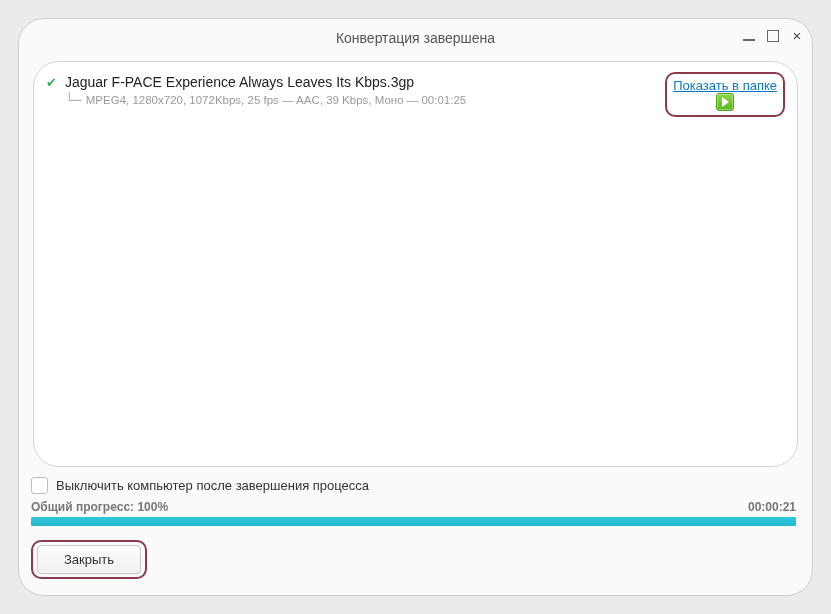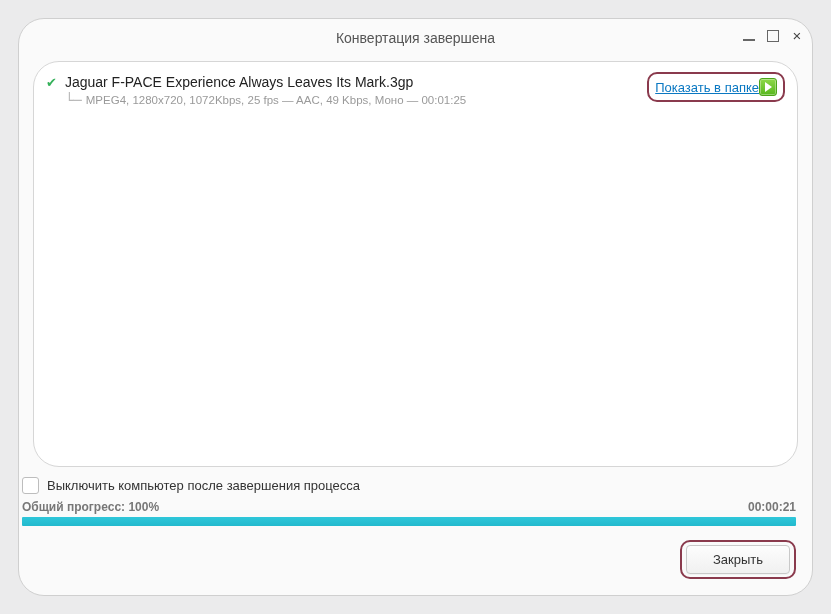--- a/index.html
+++ b/index.html
@@ -58,60 +58,61 @@
 
     .item-right {
       border: 2.5px solid #8a3a4d;
       border-radius: 10px;
       padding: 4px 6px;
       display: inline-flex;
       align-items: center;
       gap: 0;
       box-shadow: 0 0 0 1px rgba(255,255,255,.6) inset;
       margin-top: -2px;
+      flex-direction: column;
     }
     .link { color: #0a78c2; text-decoration: underline; font-size: 13px; cursor: pointer; }
     .play-badge {
       width: 18px; height: 18px;
       background: linear-gradient(#8ed84a,#57b71d);
       border: 1px solid #4ca519;
       border-radius: 3px;
       position: relative;
       box-shadow: inset 0 0 0 1px rgba(255,255,255,.35);
     }
     .play-badge::after {
       content: "";
       position: absolute; left: 5px; top: 3px;
       border-left: 7px solid #fff;
       border-top: 5px solid transparent;
       border-bottom: 5px solid transparent;
     }
 
     .footer {
-      padding: 10px 16px 16px 3px;
+      padding: 10px 16px 16px 12px;
     }
     .shutdown-row { display: flex; align-items: center; gap: 8px; margin-bottom: 6px; }
     .chk {
       width: 17px; height: 17px;
       border: 1px solid #bdbdbd;
       border-radius: 3px;
       background: #fff;
       cursor: pointer;
     }
     .shutdown-label { font-size: 13px; color: #333; }
 
     .progress-text-row { display: flex; justify-content: space-between; color: #777; font-size: 12px; margin-top: 6px; margin-bottom: 3px; font-weight: bold; }
     .progress-bar {
       height: 9px;
       background: linear-gradient(#2fc7da,#22b9cd);
       border-radius: 1px;
     }
 
     .close-wrap {
-      display: flex; justify-content: flex-end; margin-top: 14px;
+      display: flex; justify-content: flex-start; margin-top: 14px;
     }
     .close-hl {
       border: 2.5px solid #8a3a4d;
       border-radius: 10px;
       padding: 3px 4px;
       display: inline-block;
     }
     .close-btn {
       background: linear-gradient(#fdfdfd,#f0f0f0);
       border: 1px solid #c9c9c9;
@@ -135,24 +136,24 @@
       <div class="win-btn max"></div>
       <div class="win-btn cls">×</div>
     </div>
   </div>
 
   <div class="content">
     <div class="item">
       <div class="item-left">
         <span class="check">✔</span>
         <div>
-          <div class="item-title">Jaguar F-PACE Experience Always Leaves Its Mark.3gp</div>
+          <div class="item-title">Jaguar F-PACE Experience Always Leaves Its Kbps.3gp</div>
           <div class="item-meta">
             <span class="tree">└─</span>
-            <span>MPEG4, 1280x720, 1072Kbps, 25 fps — AAC, 49 Kbps, Моно — 00:01:25</span>
+            <span>MPEG4, 1280x720, 1072Kbps, 25 fps — AAC, 39 Kbps, Моно — 00:01:25</span>
           </div>
         </div>
       </div>
       <div class="item-right">
         <a class="link">Показать в папке</a>
         <span class="play-badge"></span>
       </div>
     </div>
   </div>
 

